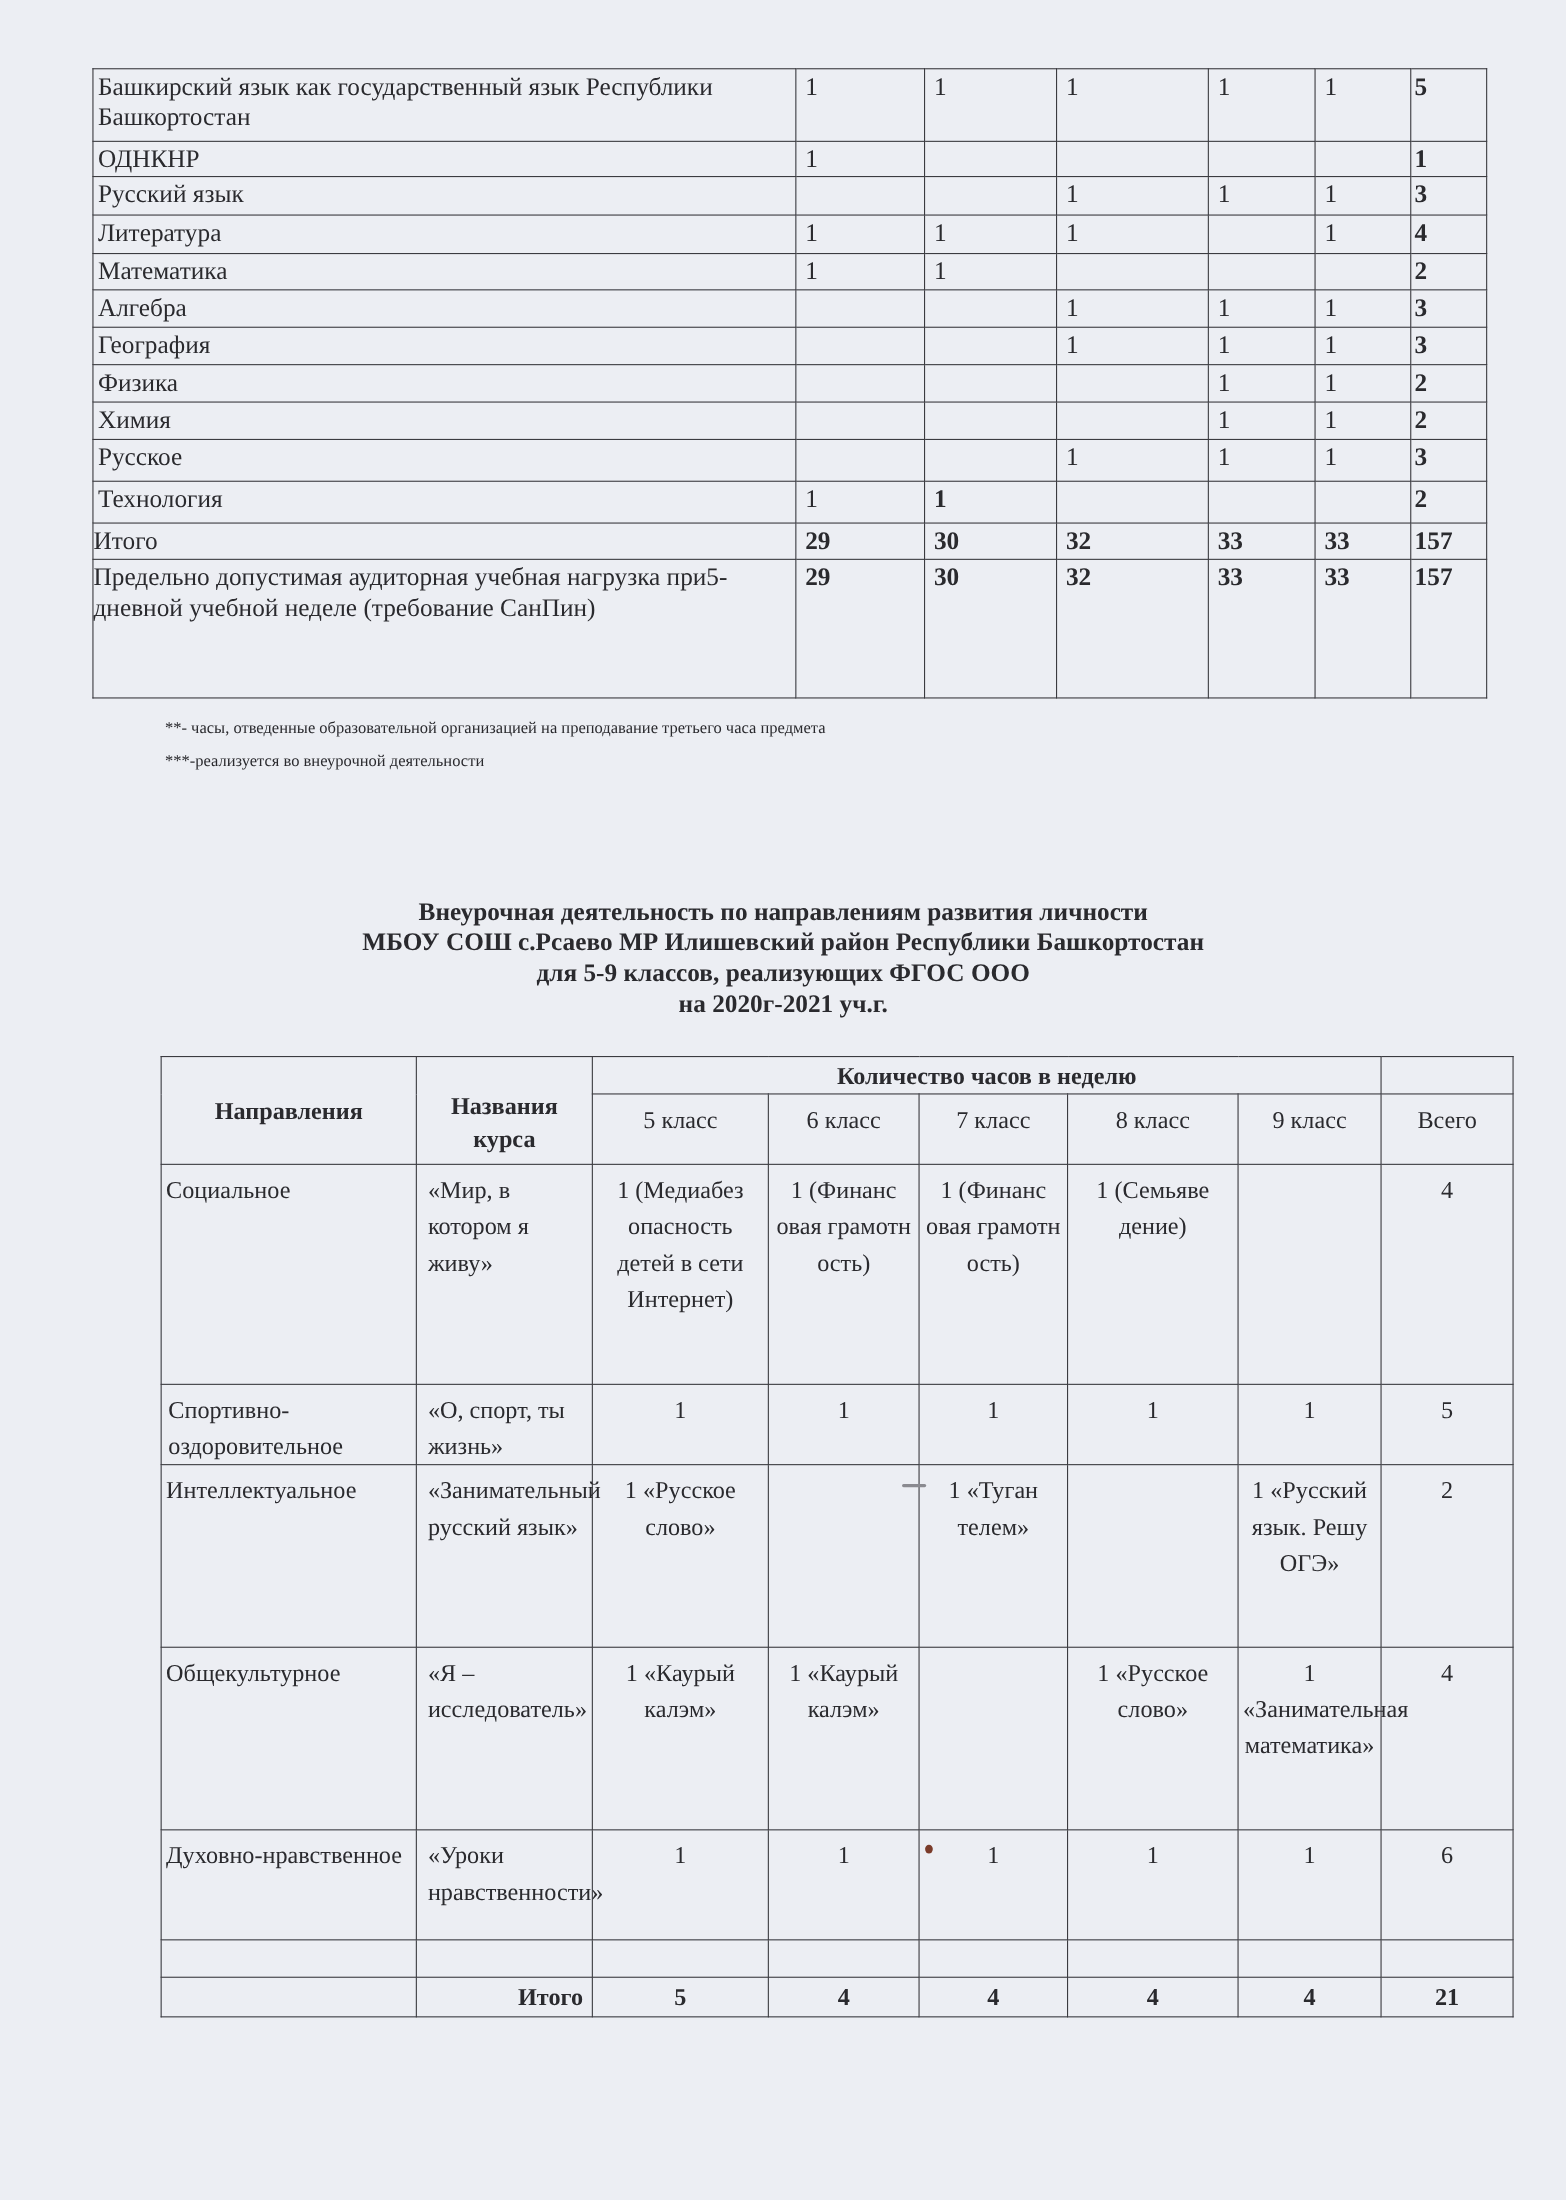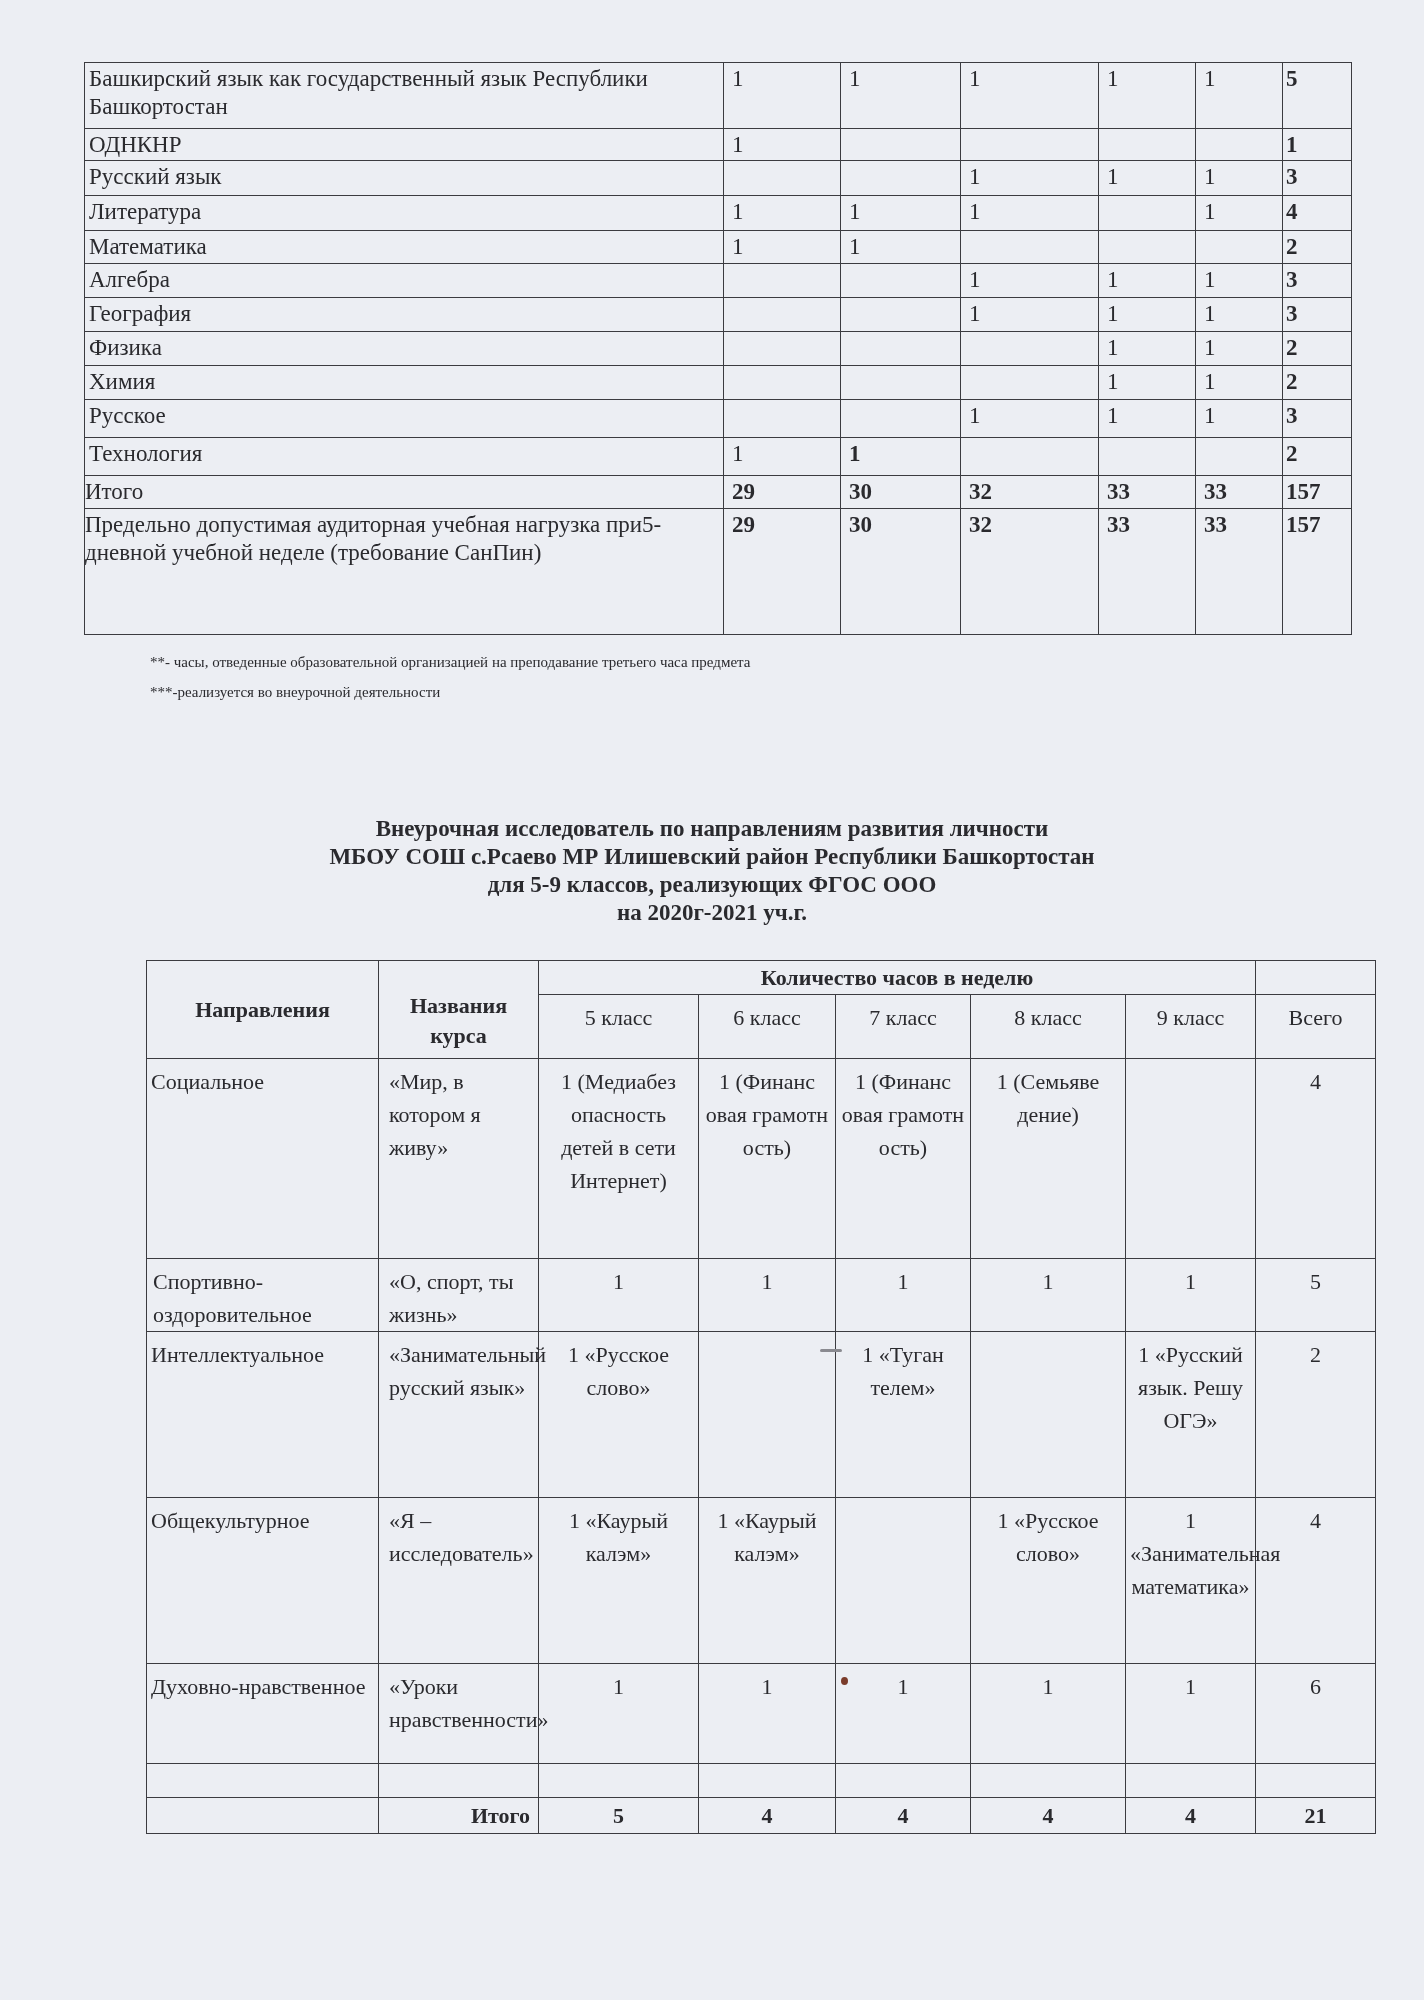--- a/index.html
+++ b/index.html
@@ -177,21 +177,21 @@
       </tr>
     </tbody>
   </table>
 
   <div class="notes">
     <div>**- часы, отведенные образовательной организацией на преподавание третьего часа предмета</div>
     <div>***-реализуется во внеурочной деятельности</div>
   </div>
 
   <div class="title">
-    <div>Внеурочная исследователь по направлениям развития личности</div>
+    <div>Внеурочная деятельность по направлениям развития личности</div>
     <div>МБОУ СОШ с.Рсаево МР Илишевский район Республики Башкортостан</div>
     <div>для 5-9 классов, реализующих ФГОС ООО</div>
     <div>на 2020г-2021 уч.г.</div>
   </div>
 
   <table id="t2">
     <colgroup>
       <col style="width:232px">
         <col style="width:160px">
         <col style="width:160px">

